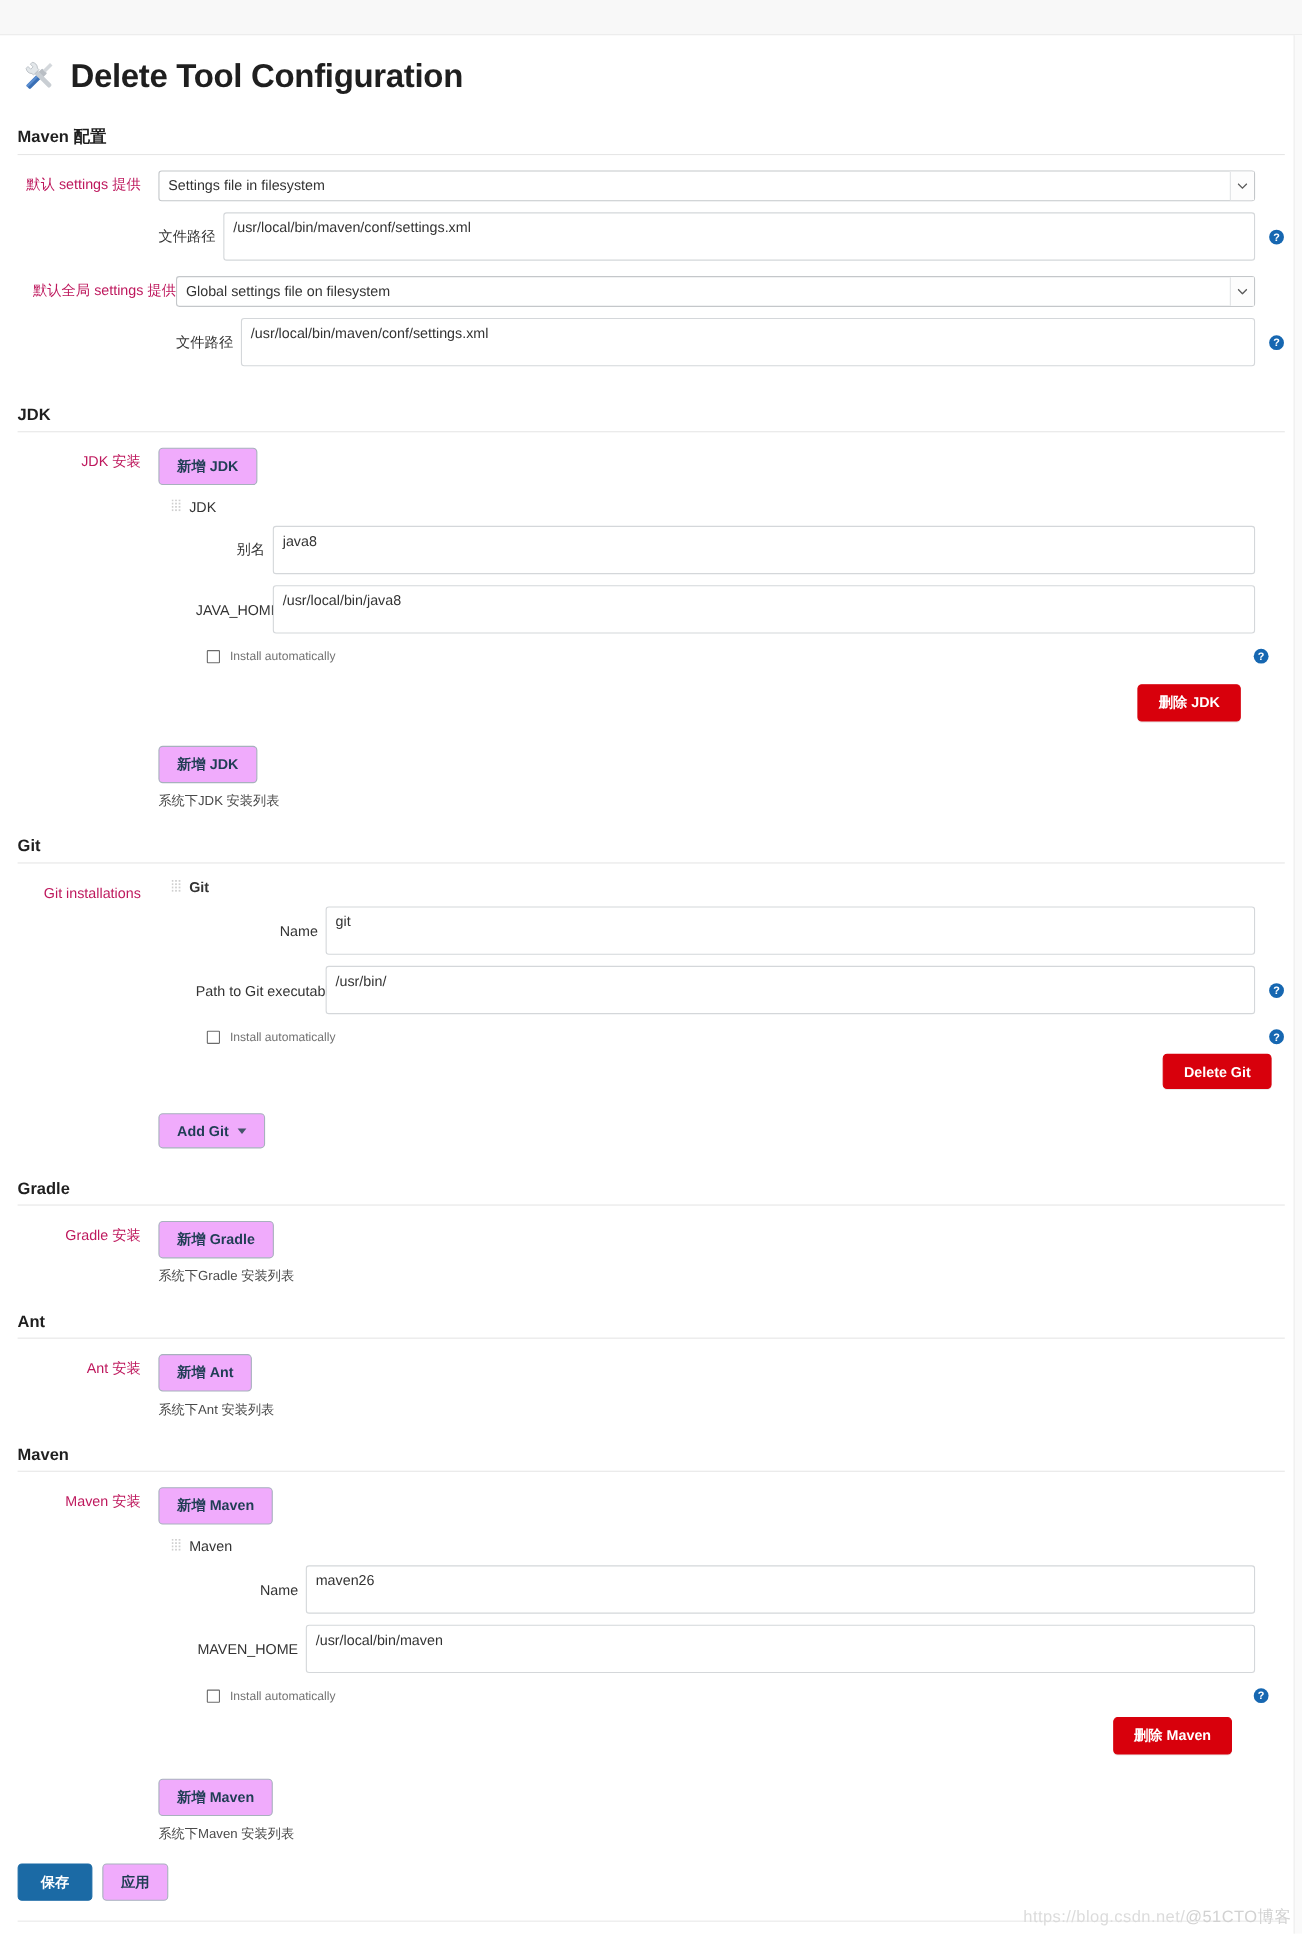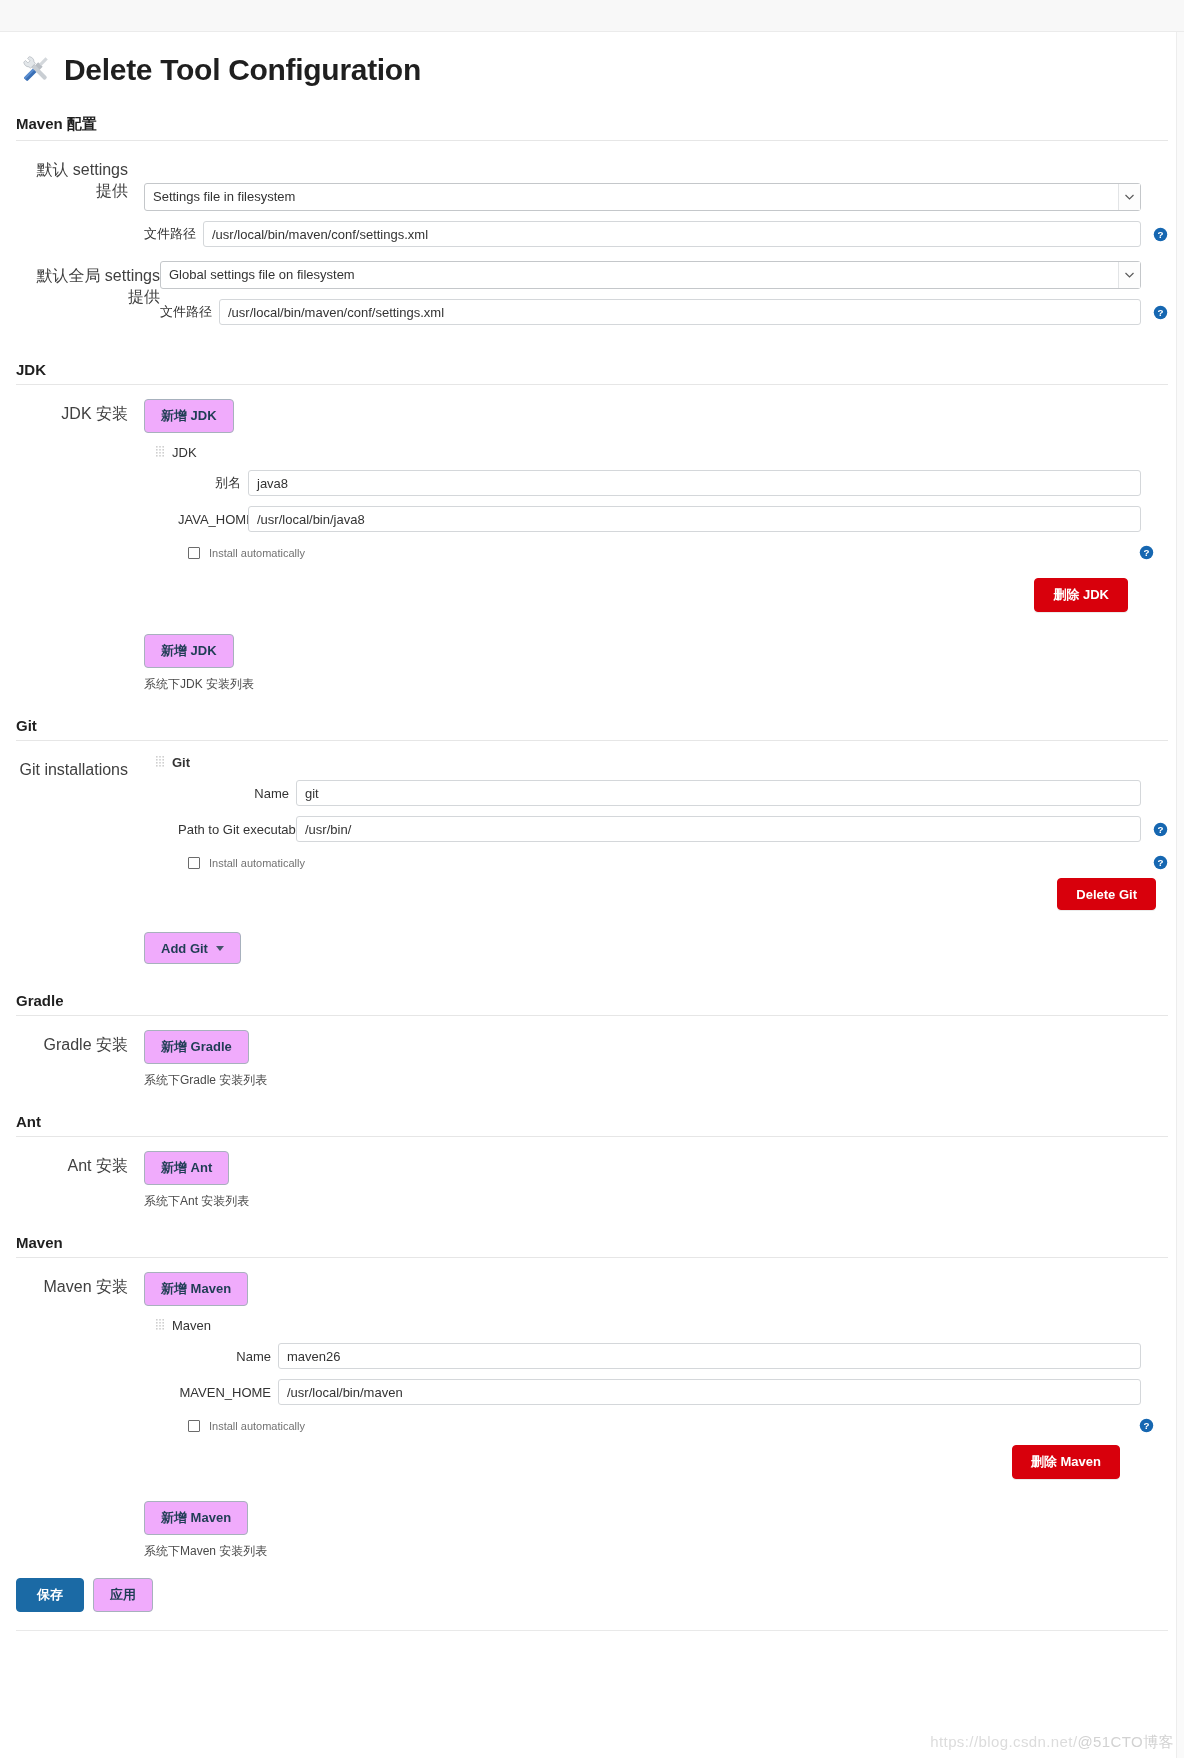--- a/index.html
+++ b/index.html
@@ -56,22 +56,22 @@
     display: flex;
     align-items: flex-start;
     margin-top: 14px;
   }
   .row-label {
     width: 128px;
     flex: 0 0 128px;
     text-align: right;
     padding-right: 16px;
     padding-top: 5px;
-    font-size: 16px;
-    color: #404040;
+    font-size: 13px;
+    color: #be185d;
     line-height: 1.3;
   }
   .row-label.wide {
     width: 144px;
     flex: 0 0 144px;
     padding-right: 0;
   }
   .row-body { flex: 1 1 auto; min-width: 0; }
 
   
@@ -92,21 +92,21 @@
   }
   .select-caret {
     position: absolute;
     right: 1px; top: 1px;
     width: 22px; height: 26px;
     display: flex; align-items: center; justify-content: center;
     border-left: 1px solid #e2e4e6;
     background: #fdfdfd;
   }
   .input-box {
-    height: 26px;
+    height: 44px;
     border: 1px solid #d4d7da;
     border-radius: 3px;
     background: #ffffff;
     font-size: 13px;
     color: #333333;
     padding: 0 8px;
     line-height: 26px;
     flex: 1 1 auto;
     min-width: 0;
     white-space: nowrap;
@@ -280,21 +280,21 @@
     </span>
     <span class="page-title">Delete Tool Configuration</span>
   </div>
 
   <div class="section">
     <div class="section-title">Maven 配置</div>
 
     <div class="row">
       <div class="row-label">默认 settings 提供</div>
       <div class="row-body">
-        <div style="display:flex;align-items:center;margin-top:28px;">
+        <div style="display:flex;align-items:center;">
           <div class="select-wrap" style="flex:1 1 auto;">
             <div class="select-box">Settings file in filesystem</div>
             <span class="select-caret">
               <svg width="9" height="6" viewBox="0 0 9 6">
                   <path d="M0.5 1 L4.5 5 L8.5 1" fill="none" stroke="#5a5a5a" stroke-width="1.2"></path>
                 </svg>
             </span>
           </div>
           <span class="help-spacer"></span>
         </div>

